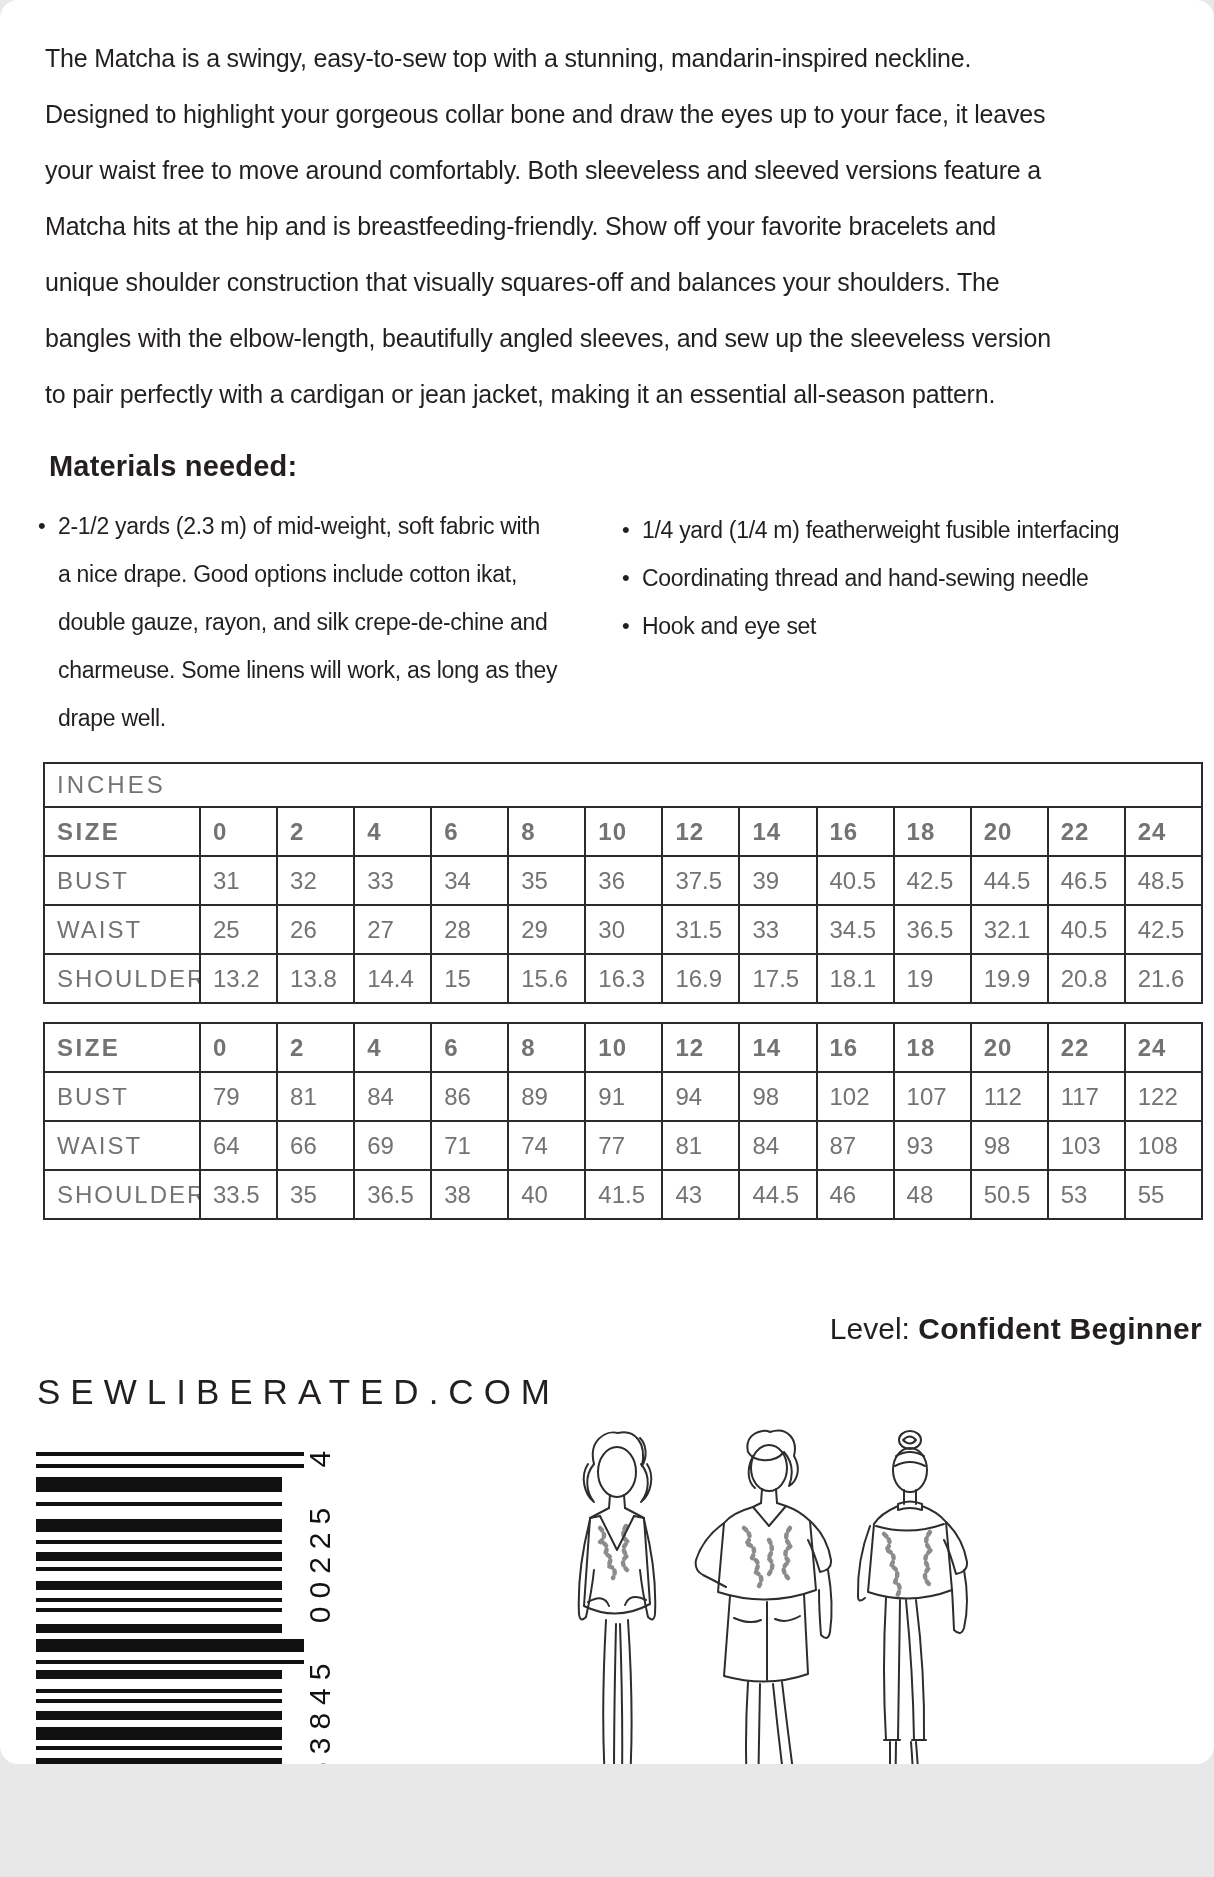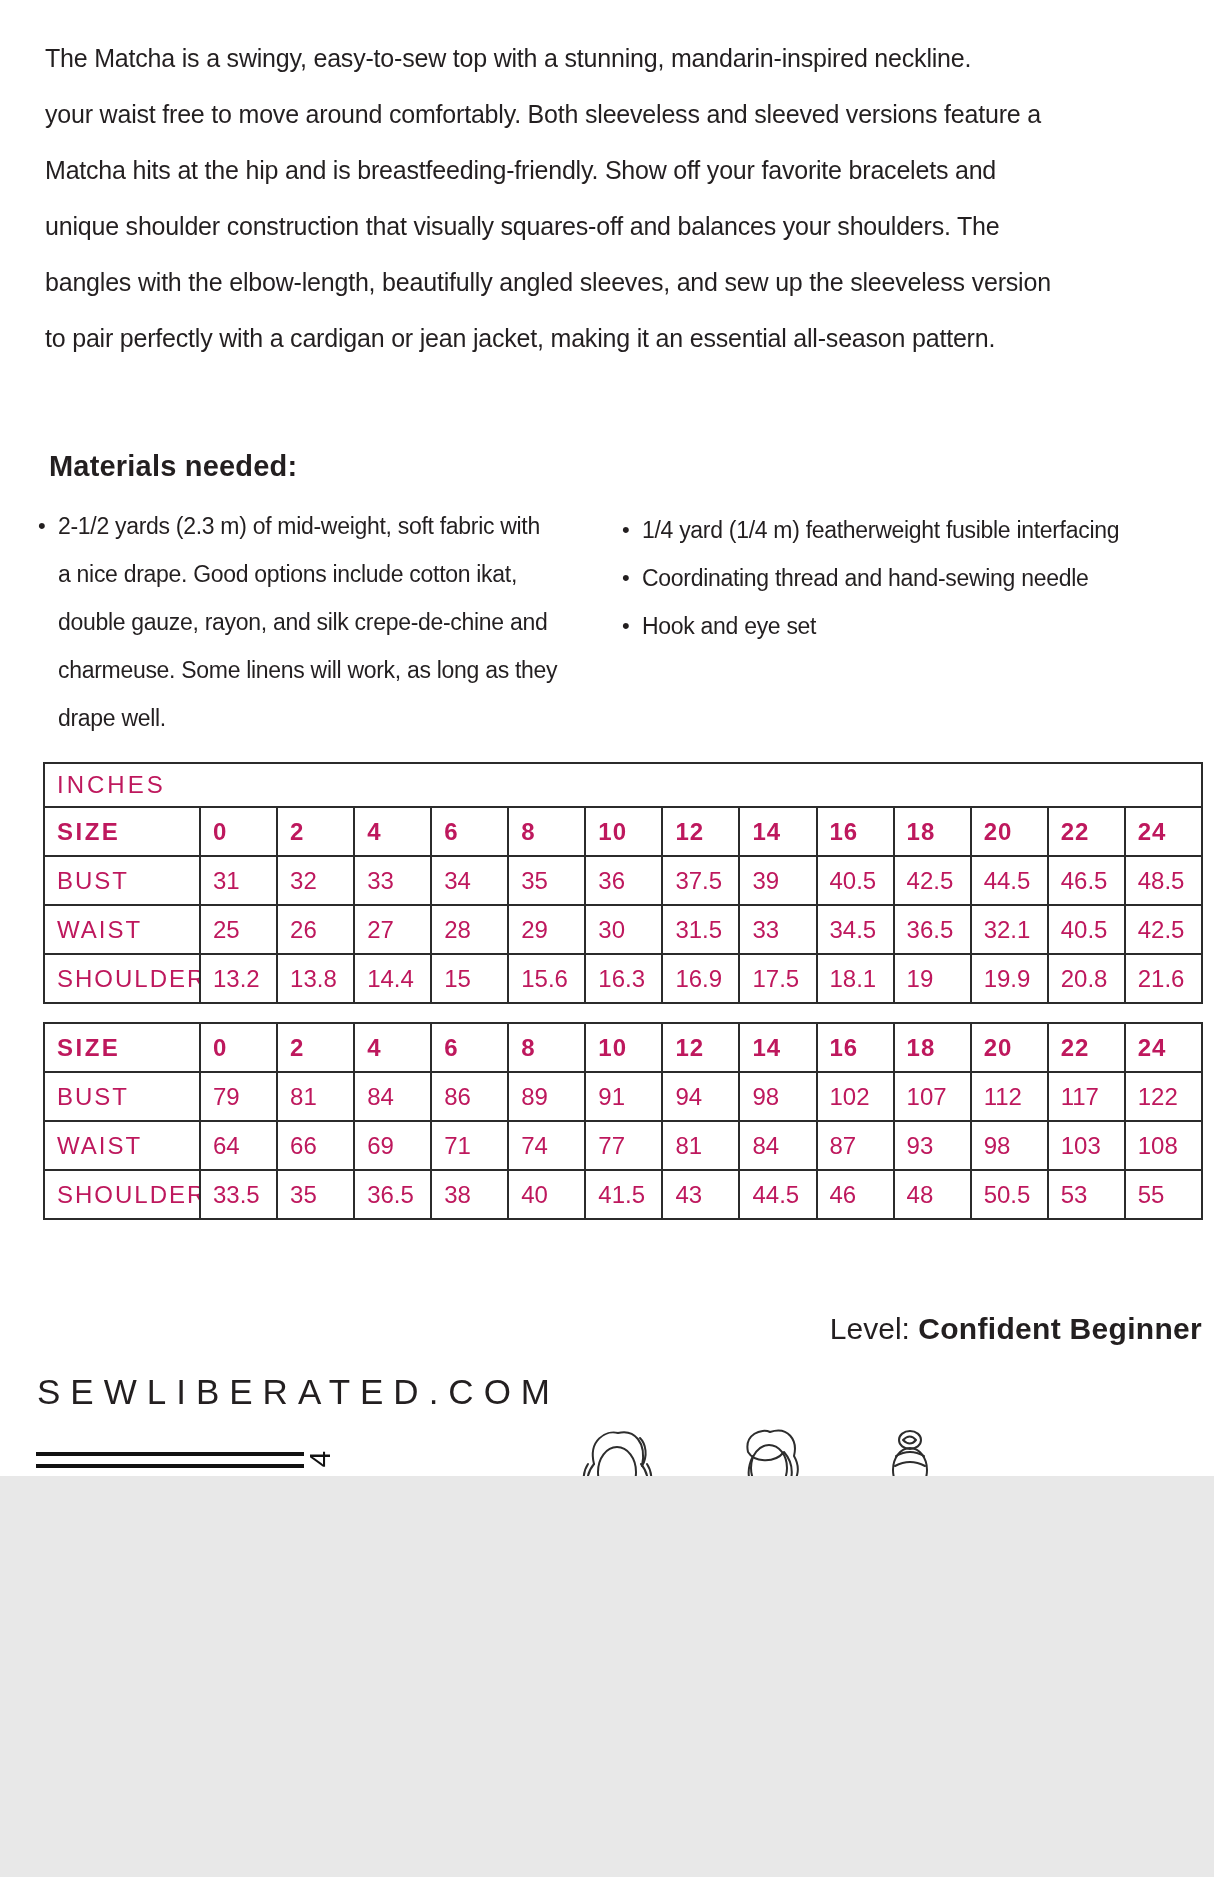--- a/index.html
+++ b/index.html
@@ -1,35 +1,36 @@
 <!DOCTYPE html>
 <html><head>
 <meta charset="utf-8">
 <style>
   html,body{margin:0;padding:0;background:#e8e8e8;}
   .page{
-    position:relative;width:1214px;height:1476px;margin:0 auto;
+    position:relative;width:1214px;height:1764px;margin:0 auto;
     background:#ffffff;color:#231f20;overflow:hidden;
     font-family:"Liberation Sans",sans-serif;
+    border-radius:18px;
   }
   
   .intro{position:absolute;left:45px;top:30px;width:1150px;
     font-size:25px;letter-spacing:-0.2px;}
   .intro .line{height:56px;line-height:56px;white-space:nowrap;}
   
   .materials-heading{position:absolute;left:45px;top:446px;margin:4px;
     font-size:29px;font-weight:bold;letter-spacing:0.2px;}
   .bullets{position:absolute;font-size:23px;letter-spacing:-0.3px;}
   .bullets-left{left:38px;top:502px;width:575px;}
   .bullets-right{left:622px;top:506px;width:585px;}
   .bullet-line{height:48px;line-height:48px;white-space:nowrap;padding-left:20px;position:relative;}
   .bullet-line .dot{position:absolute;left:0;top:0;font-size:22px;}
   
   .size-table{position:absolute;left:43px;width:1160px;border-collapse:collapse;
-    table-layout:fixed;font-size:24px;color:#be185d;}
+    table-layout:fixed;font-size:24px;color:#737373;}
   .size-table td,.size-table th{border:2px solid #2b2b2b;padding:0 0 0 12px;
     text-align:left;vertical-align:middle;height:47px;overflow:hidden;white-space:nowrap;}
   .size-table .unit-cell{letter-spacing:3px;font-weight:normal;font-size:24px;height:42px;}
   .size-table th{font-weight:bold;letter-spacing:1px;}
   .size-table th.size-label{letter-spacing:2.5px;}
   .size-table td.row-label{letter-spacing:2px;}
   .size-table col.label-col{width:156px;}
   
   .footer-website{position:absolute;left:37px;top:1372px;font-size:35px;
     letter-spacing:10px;white-space:nowrap;}
@@ -52,20 +53,21 @@
     stroke-width:2;stroke-linecap:round;stroke-linejoin:round;}
   .figures .shade{stroke-width:4.5;opacity:0.55;stroke-dasharray:3 4;}
 </style>
 </head>
 <body>
 
 <div class="page">
 
   <div class="intro" id="intro">
       <div class="line">The Matcha is a swingy, easy-to-sew top with a stunning, mandarin-inspired neckline.</div>
+      <div class="line">Designed to highlight your gorgeous collar bone and draw the eyes up to your face, it leaves</div>
       <div class="line">your waist free to move around comfortably. Both sleeveless and sleeved versions feature a</div>
       <div class="line">Matcha hits at the hip and is breastfeeding-friendly. Show off your favorite bracelets and</div>
       <div class="line">unique shoulder construction that visually squares-off and balances your shoulders. The</div>
       <div class="line">bangles with the elbow-length, beautifully angled sleeves, and sew up the sleeveless version</div>
       <div class="line">to pair perfectly with a cardigan or jean jacket, making it an essential all-season pattern.</div>
     </div>
 
   <h2 class="materials-heading">Materials needed:</h2>
 
   <div class="bullets bullets-left" id="bullets-left">

